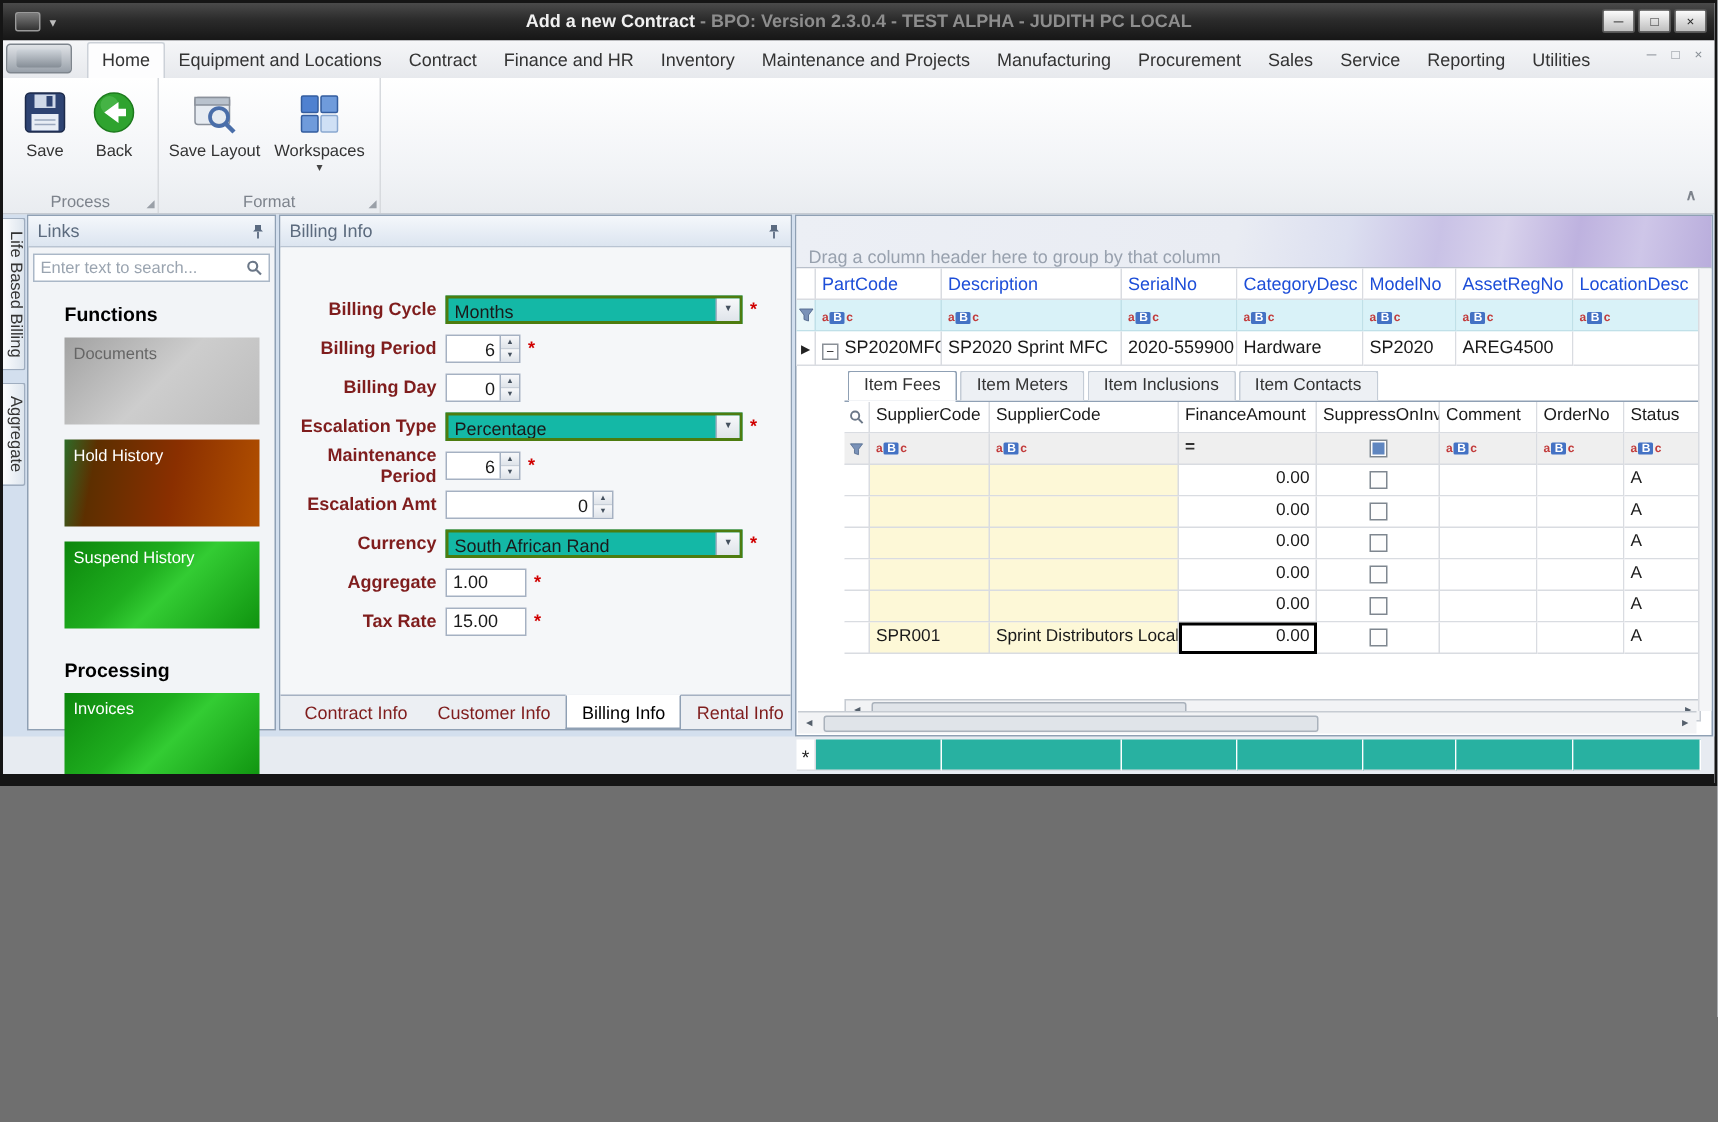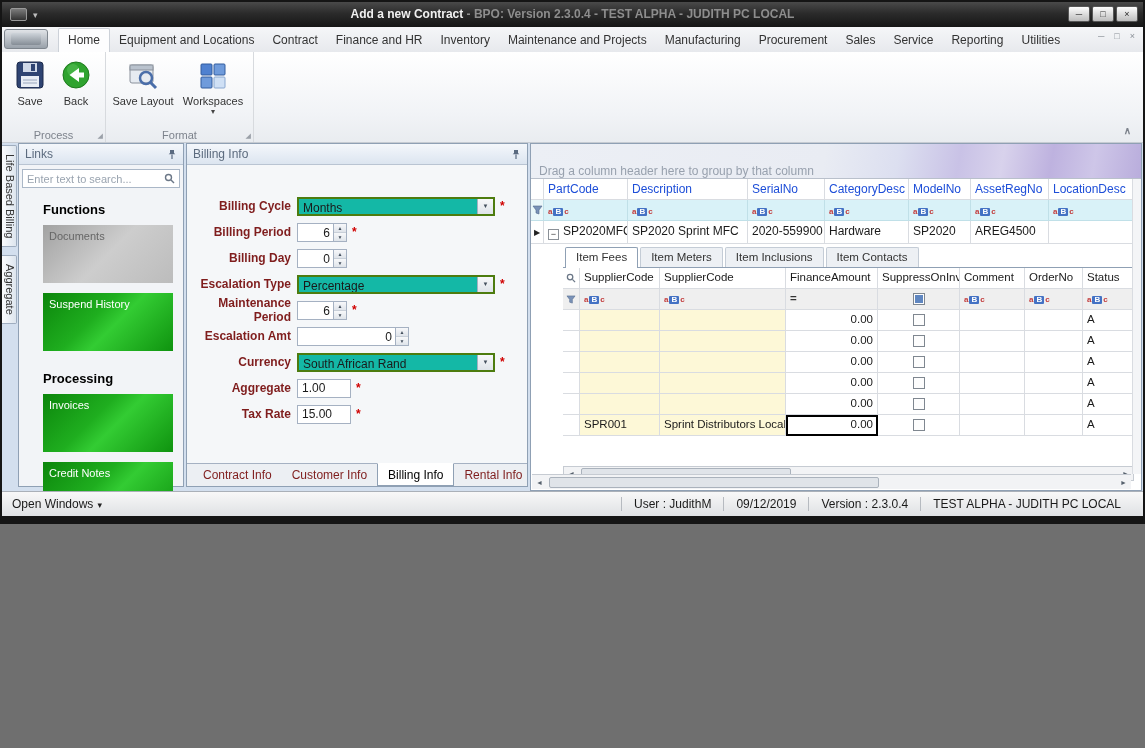--- a/index.html
+++ b/index.html
@@ -266,20 +266,21 @@
         <input placeholder="Enter text to search..." style="">
         <span class="mag">
           <svg width="11" height="11" viewBox="0 0 11 11">
               <circle cx="4.5" cy="4.5" r="3" fill="none" stroke="#6b7787" stroke-width="1.4"></circle>
               <line x1="7" y1="7" x2="10" y2="10" stroke="#6b7787" stroke-width="1.4"></line>
             </svg>
         </span>
       </div>
       <div class="section-h">Functions</div>
       <div class="link-btn lb-gray">Documents</div>
+      <div class="link-btn lb-red">Hold History</div>
       <div class="link-btn lb-green">Suspend History</div>
       <div class="section-h second">Processing</div>
       <div class="link-btn lb-green">Invoices</div>
       <div class="link-btn lb-green">Credit Notes</div>
     </div>
 
     <div class="panel billing">
       <div class="phead">
         <span>Billing Info</span>
         <span class="pin">
@@ -593,24 +594,15 @@
 
       <div class="gscroll">
         <span class="sarrow">◄</span>
         <span class="sthumb" style="width:330px"></span>
         <span class="sarrow" style="margin-left:auto">►</span>
       </div>
     </div>
 
   </div>
 
-  <div class="statusbar">
-    <span><span>Open Windows</span><span class="ow-arrow"></span></span>
-    <span class="sb-right">
-      <span class="sb-item">User : JudithM</span>
-      <span class="sb-item">09/12/2019</span>
-      <span class="sb-item">Version : 2.3.0.4</span>
-      <span class="sb-item">TEST ALPHA - JUDITH PC LOCAL</span>
-    </span>
-  </div>
   <div class="frame-bottom"></div>
 
 </div>
 
 </body></html>

